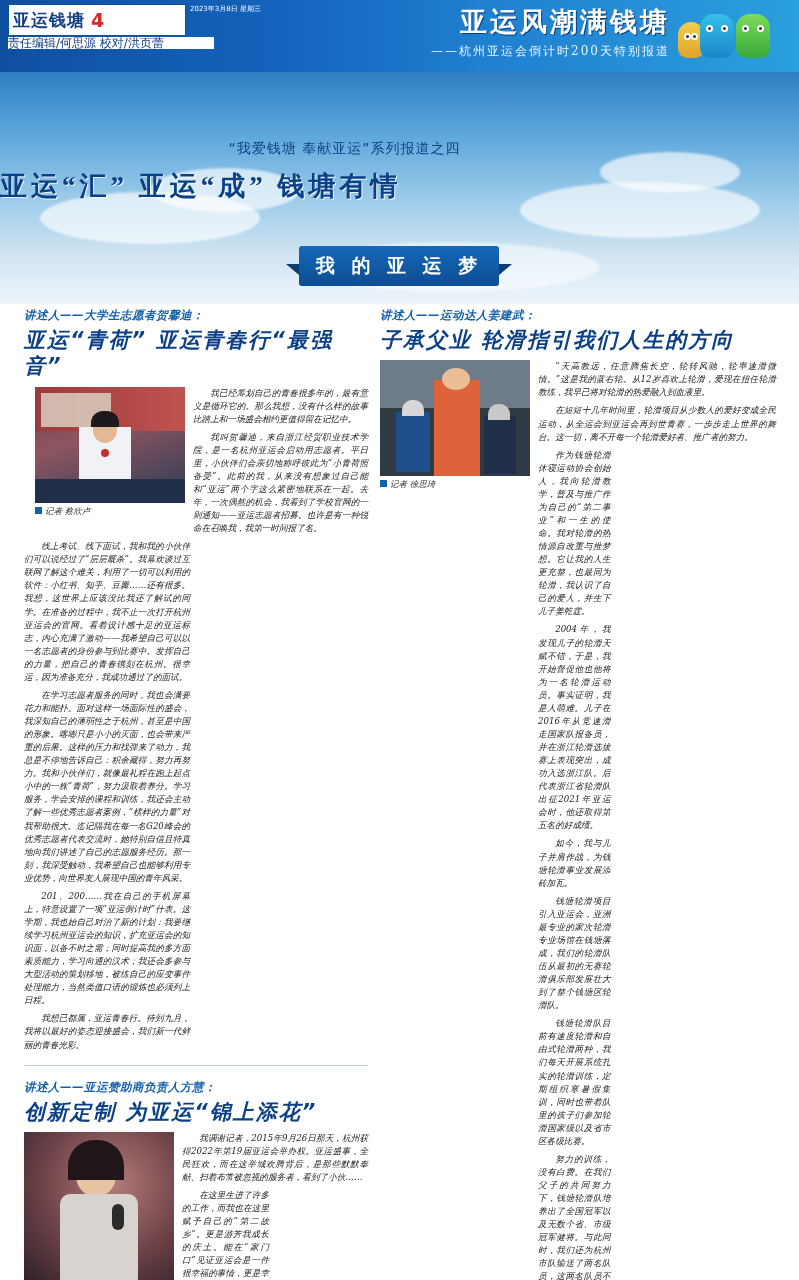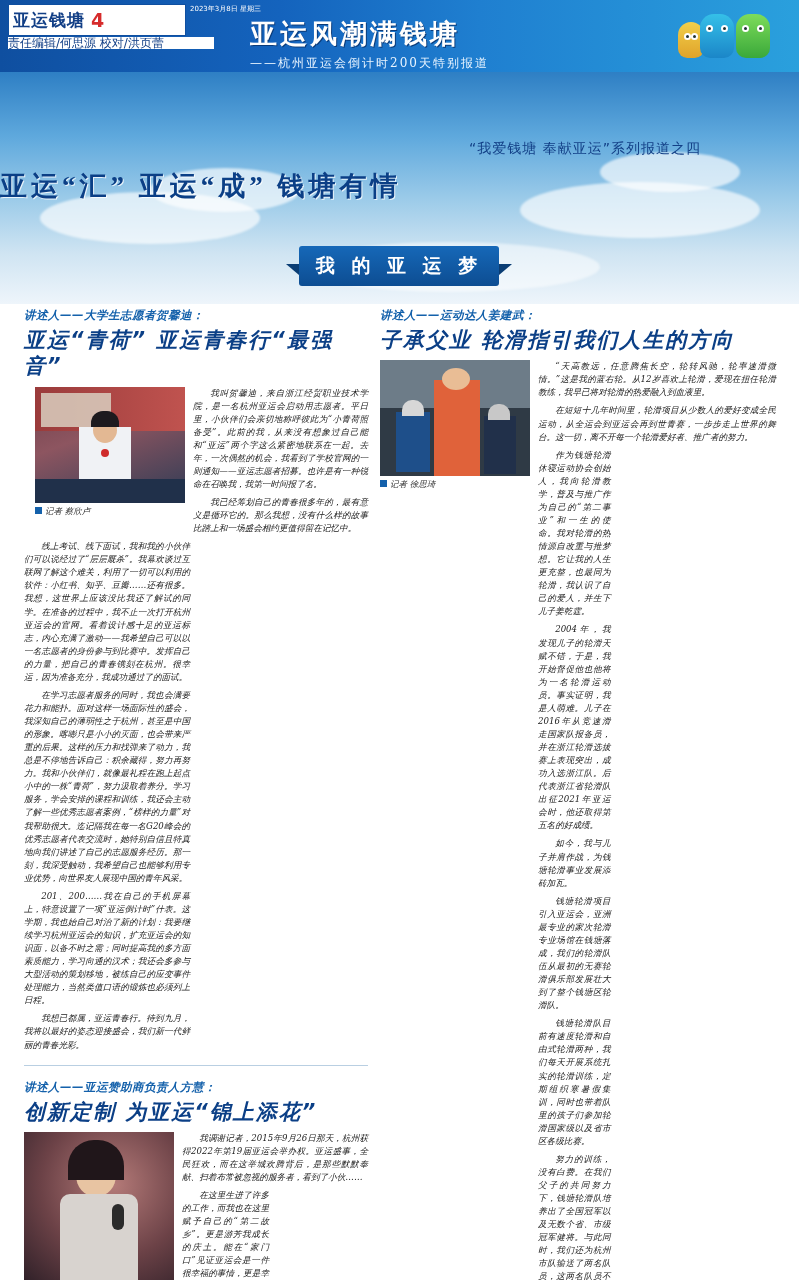--- a/index.html
+++ b/index.html
@@ -30,21 +30,21 @@
     font-size:19px;font-weight:bold;color:#d62b2b;padding-left:6px;line-height:26px;
   }
   .mast-date{
     position:absolute;left:190px;top:4px;font-size:7px;color:#ffffff;
   }
   .mast-editor{
     position:absolute;left:8px;top:37px;font-size:12px;color:#123f86;
     background:#ffffff;width:206px;height:12px;line-height:12px;
   }
   .mast-center{
-    position:absolute;left:250px;top:16px;width:420px;text-align:left;
+    position:absolute;left:250px;top:4px;width:420px;text-align:right;
   }
   .mast-big{
     font-size:27px;font-weight:bold;color:#ffffff;letter-spacing:3px;
     text-shadow:1px 1px 0 #0a3b7a;
   }
   .mast-sub{
     font-size:12px;color:#e8f4ff;letter-spacing:2px;margin-top:3px;
     font-family:"DejaVu Serif","Liberation Serif",serif;
   }
   .mascot{
@@ -64,22 +64,22 @@
     background:linear-gradient(180deg,#2e7fc4 0%,#5fa9dd 28%,#9ccbe9 55%,#cfe4f2 78%,#eef5fb 100%);
     overflow:hidden;
   }
   .cloud{position:absolute;background:rgba(255,255,255,.65);border-radius:50%;filter:blur(1px);}
   .c1{left:40px;top:120px;width:220px;height:52px;}
   .c2{left:150px;top:96px;width:150px;height:44px;}
   .c3{left:520px;top:110px;width:240px;height:56px;}
   .c4{left:600px;top:80px;width:140px;height:40px;}
   .c5{left:300px;top:170px;width:300px;height:50px;background:rgba(255,255,255,.5);}
   .hero-kicker{
-    position:absolute;width:689px;top:68px;text-align:right;
-    font-size:14px;color:#123f86;letter-spacing:1px;margin-left:12px;
+    position:absolute;width:689px;top:68px;text-align:center;
+    font-size:14px;color:#123f86;letter-spacing:1px;
   }
   .hero-title{
     position:absolute;width:799px;top:96px;text-align:left;
     font-size:27px;font-weight:bold;color:#0b3f86;letter-spacing:4px;
     text-shadow:1px 1px 0 rgba(255,255,255,.8);
     font-family:Liberation Serif, serif;
   }
   .dream-banner{
     position:absolute;left:299px;top:174px;width:200px;height:40px;
     background:linear-gradient(180deg,#1668b8,#0d4d92);
@@ -196,22 +196,22 @@
             <div class="p-a" style="left:58px;top:30px;width:24px;height:26px;border-radius:50%;background:#e3b893;"></div>
             <div class="p-a" style="left:56px;top:24px;width:28px;height:16px;border-radius:12px 12px 0 0;background:#1d1a1e;"></div>
             <div class="p-a" style="left:66px;top:62px;width:8px;height:8px;border-radius:50%;background:#cf2b2b;"></div>
             <div class="p-a" style="left:0;top:92px;width:150px;height:24px;background:#20304a;"></div>
           </div>
           <div class="caption">
             <span class="cap-mark"></span><span>记者 蔡欣卢</span>
           </div>
         </div>
         <div>
+          <p class="body">我已经筹划自己的青春很多年的，最有意义是循环它的。那么我想，没有什么样的故事比踏上和一场盛会相约更值得留在记忆中。</p>
           <p class="body">我叫贺馨迪，来自浙江经贸职业技术学院，是一名杭州亚运会启动用志愿者。平日里，小伙伴们会亲切地称呼彼此为“小青荷照备受”。此前的我，从来没有想象过自己能和“亚运”两个字这么紧密地联系在一起。去年，一次偶然的机会，我看到了学校官网的一则通知——亚运志愿者招募。也许是有一种锐命在召唤我，我第一时间报了名。</p>
-          <p class="body">我已经筹划自己的青春很多年的，最有意义是循环它的。那么我想，没有什么样的故事比踏上和一场盛会相约更值得留在记忆中。</p>
         </div>
         <div class="cols2">
           <p class="body">线上考试、线下面试，我和我的小伙伴们可以说经过了“层层厩杀”。我幕欢谈过互联网了解这个难关，利用了一切可以利用的软件：小红书、知乎、豆瓣……还有很多。我想，这世界上应该没比我还了解试的同学。在准备的过程中，我不止一次打开杭州亚运会的官网。看着设计感十足的亚运标志，内心充满了激动——我希望自己可以以一名志愿者的身份参与到比赛中。发挥自己的力量，把自己的青春镌刻在杭州。很幸运，因为准备充分，我成功通过了的面试。</p>
           <p class="body">在学习志愿者服务的同时，我也会满要花力和能扑。面对这样一场面际性的盛会，我深知自己的薄弱性之于杭州，甚至是中国的形象。喀嘭只是小小的灭面，也会带来严重的后果。这样的压力和找弹来了动力，我总是不停地告诉自己：积余藏得，努力再努力。我和小伙伴们，就像最礼程在跑上起点小中的一株“青荷”，努力汲取着养分。学习服务，学会安排的课程和训练，我还会主动了解一些优秀志愿者案例，“榜样的力量”对我帮助很大。迄记隔我在每一名G20峰会的优秀志愿者代表交流时，她特别自信且特真地向我们讲述了自己的志愿服务经历。那一刻，我深受触动，我希望自己也能够利用专业优势，向世界友人展现中国的青年风采。</p>
           <p class="body">201、200……我在自己的手机屏幕上，特意设置了一项“亚运倒计时”什表。这学期，我也始自己对治了新的计划：我要继续学习杭州亚运会的知识，扩充亚运会的知识面，以备不时之需；同时提高我的多方面素质能力，学习向通的汉术；我还会多参与大型活动的策划移地，被练自己的应变事件处理能力，当然类值口语的锻炼也必须列上日程。</p>
           <p class="body">我想已都属，亚运青春行。待到九月，我将以最好的姿态迎接盛会，我们新一代鲜丽的青春光彩。</p>
         </div>
         <div class="rule"></div>
       </div>
 

